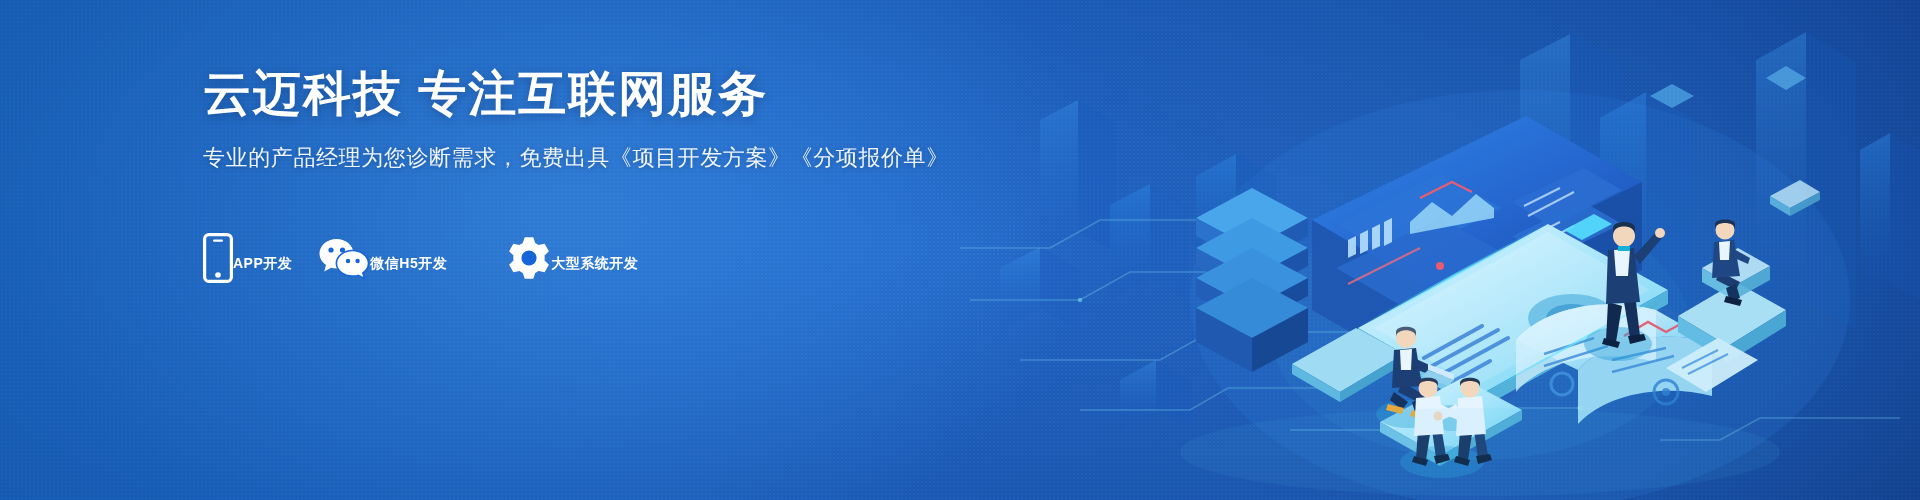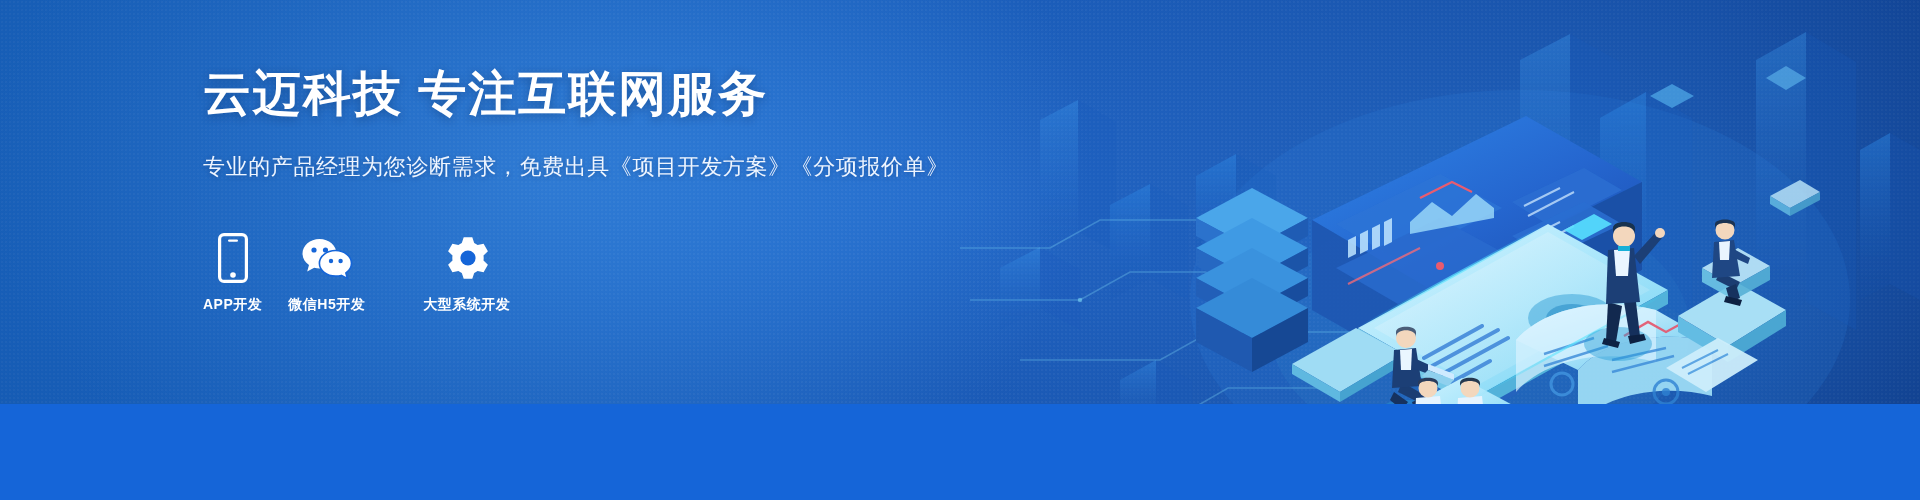--- a/index.html
+++ b/index.html
@@ -4,21 +4,21 @@
 <style>
   * { margin:0; padding:0; box-sizing:border-box; }
   html, body { width:1920px; height:500px; overflow:hidden; }
   body {
     font-family:"Liberation Sans","DejaVu Sans",sans-serif;
     background:#1565d8;
   }
 
   #banner {
     position:relative;
-    width:1920px; height:404px;
+    width:1920px; height:500px;
     overflow:hidden;
     background:
       radial-gradient(ellipse 900px 620px at 28% 42%, #2b7fe0 0%, rgba(43,127,224,0) 62%),
       radial-gradient(ellipse 1000px 700px at 82% 58%, #1b63c6 0%, rgba(27,99,198,0) 65%),
       linear-gradient(118deg, #1a6fd4 0%, #1768cf 28%, #1459bd 58%, #1450b0 80%, #103f92 100%);
   }
 
   
   #dots {
     position:absolute; inset:0;
@@ -41,41 +41,40 @@
   }
   #title {
     font-size:48px;
     font-weight:bold;
     color:#ffffff;
     letter-spacing:2px;
     line-height:1.25;
     white-space:nowrap;
     text-shadow:0 2px 10px rgba(3,30,72,0.33);
   }
-  #subtitle { margin-top:25px; }
+  #subtitle { margin-top:16px; }
   .sub-line {
     font-size:22px;
     color:#eef5ff;
     line-height:1.62;
     letter-spacing:0.6px;
     white-space:nowrap;
     text-shadow:0 1px 5px rgba(3,30,72,0.3);
   }
 
   
   #services {
     position:absolute;
     left:203px; top:232px;
     display:flex;
     align-items:flex-start;
     z-index:8;
   }
   .service {
     display:flex;
-    flex-direction:column;
     align-items:center;
     margin-right:26px;
     cursor:pointer;
   }
   .service:last-child { margin-right:0;margin-left:32px; }
   .svc-icon {
     height:52px;
     display:flex; align-items:center; justify-content:center;
     margin-bottom:12px;
   }

